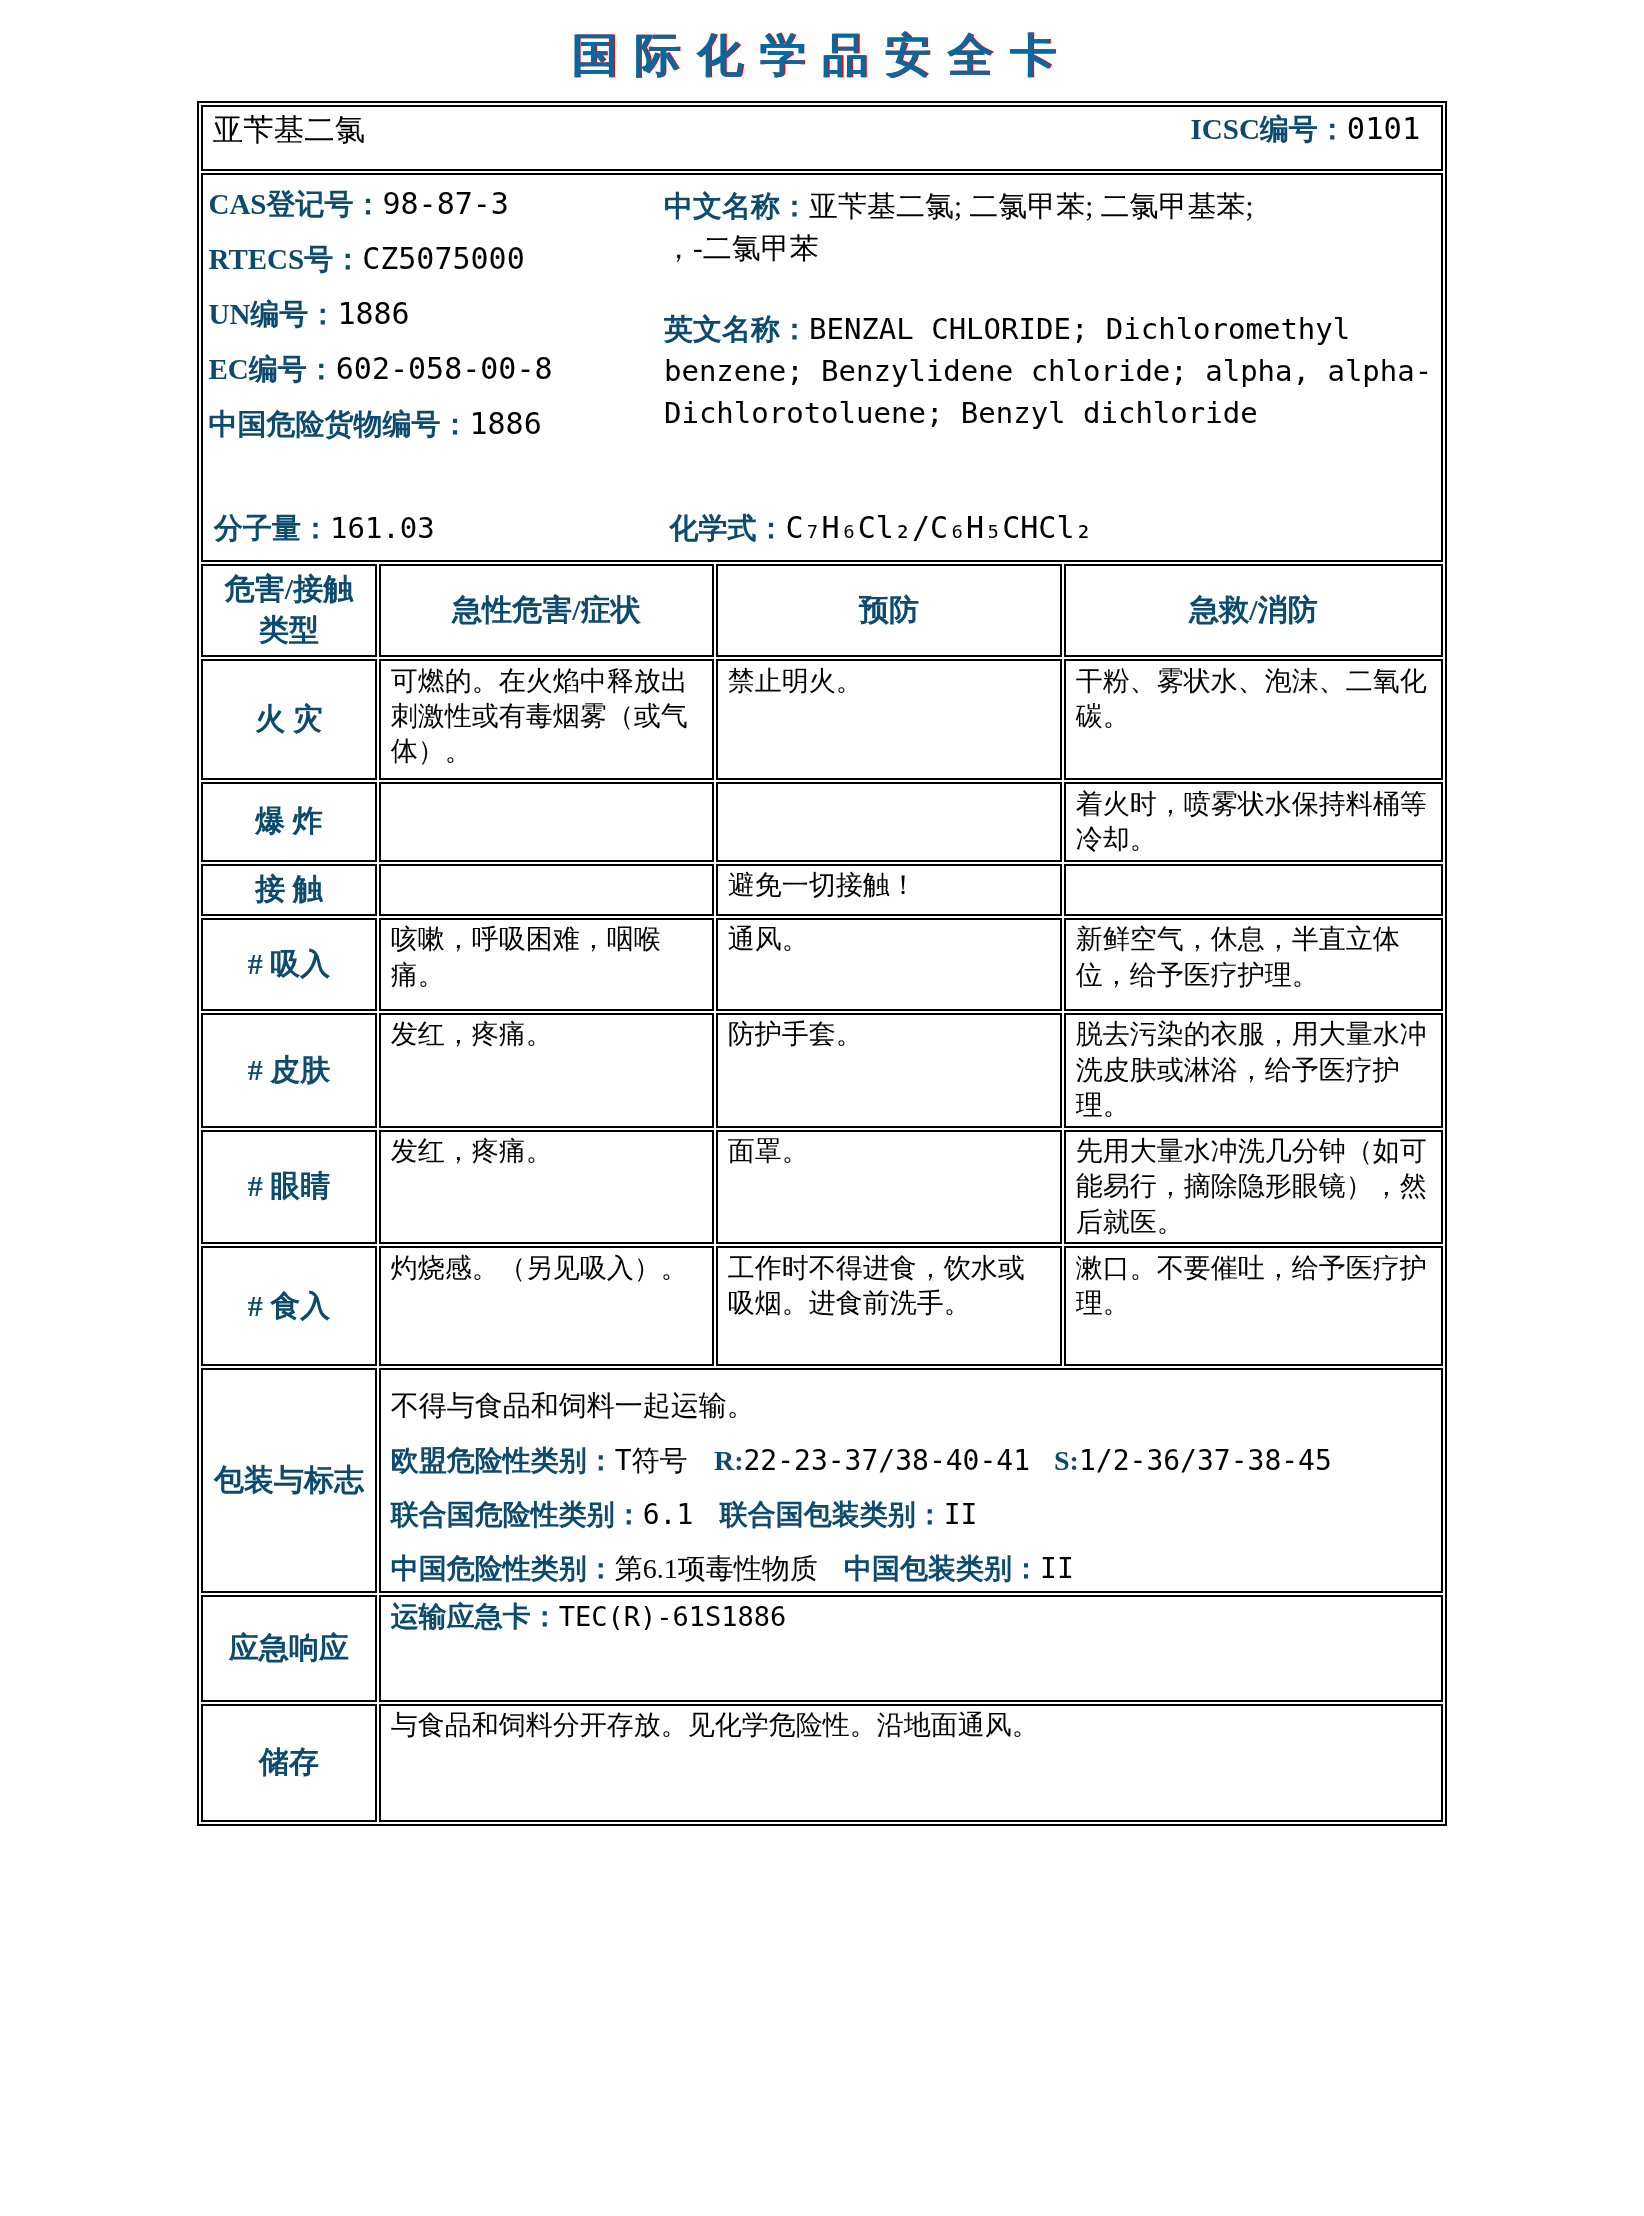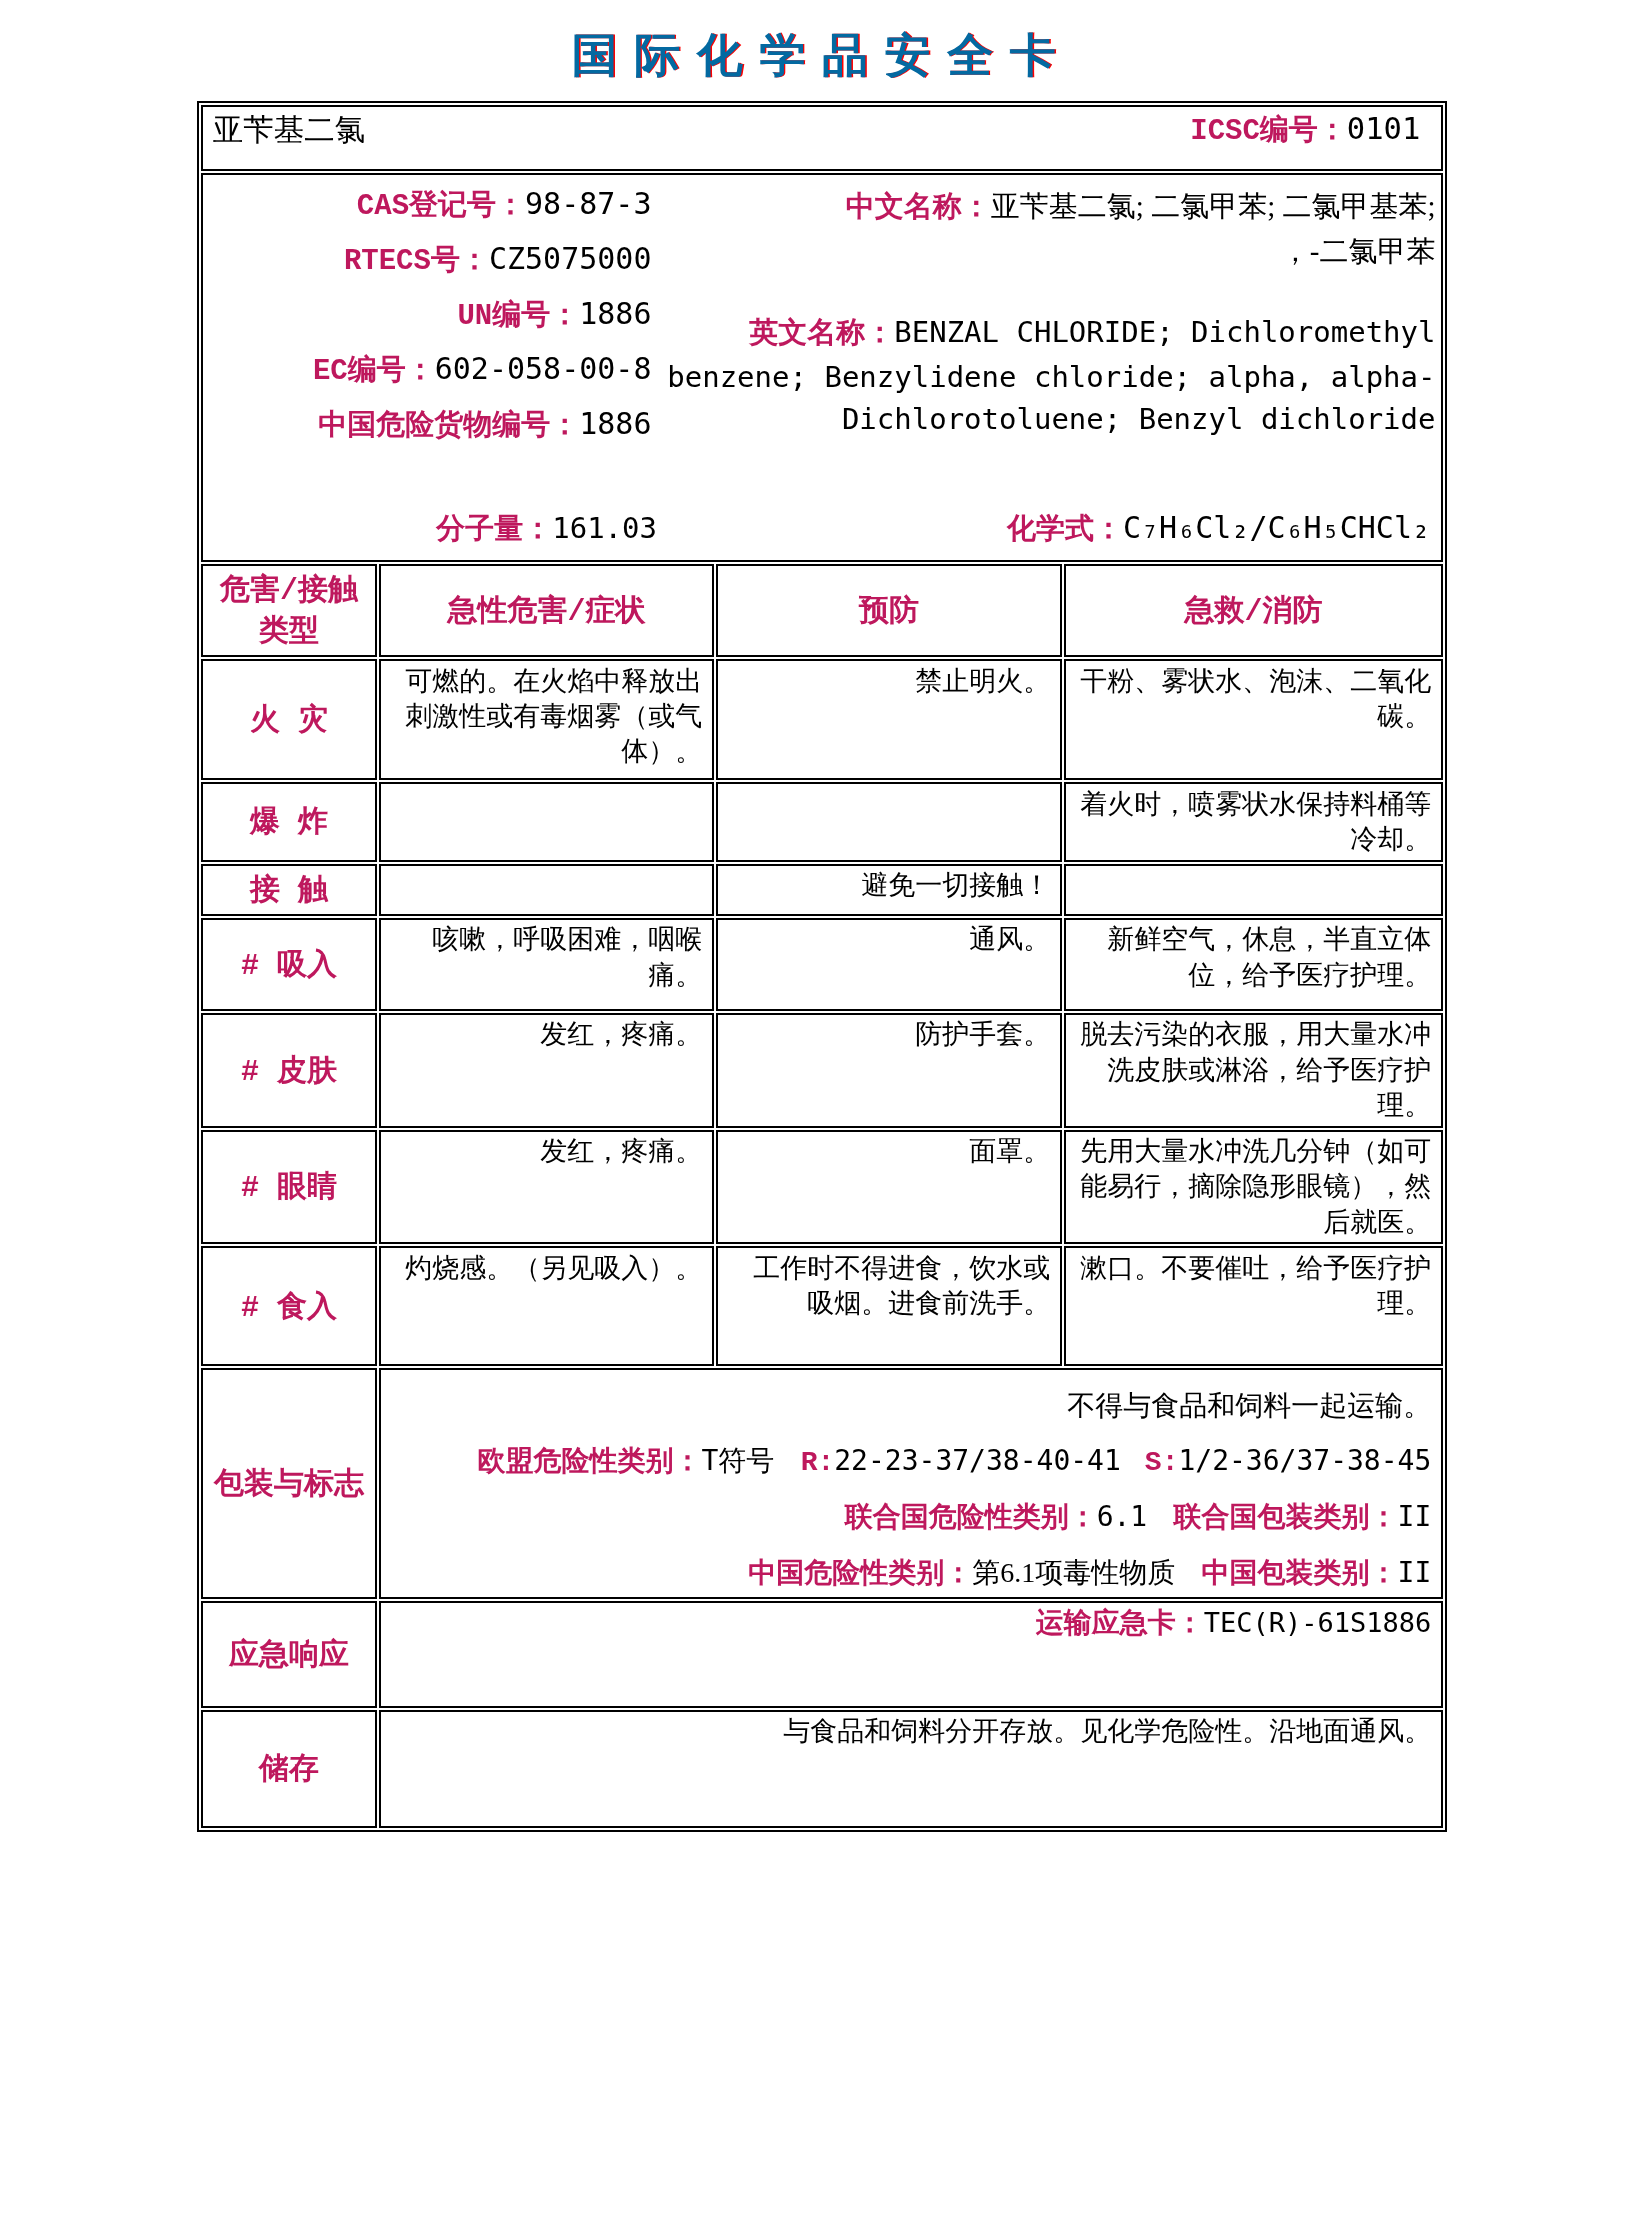--- a/index.html
+++ b/index.html
@@ -31,31 +31,30 @@
     border-collapse: separate;
     border-spacing: 2.8px;
     table-layout: fixed;
   }
   td {
     border: 2.1px solid #000000;
     padding: 2.8px 9.7px;
     vertical-align: top;
     overflow: hidden;
     word-break: break-word;
-    text-align: right;
   }
   
   td.type-cell {
     vertical-align: middle;
     text-align: center;
   }
   .blue-label {
-    color: #be185d;
+    color: #0c4a6e;
     font-weight: bold;
-    font-family: Liberation Mono, monospace;
+    font-family: Liberation Serif, serif;
   }
   .type-cell .blue-label, .head-cell .blue-label { font-size: 30px; }
   td.head-cell {
     vertical-align: middle;
     text-align: center;
   }
   td.body-cell {
     font-size: 27px;
     line-height: 1.30;
   }

